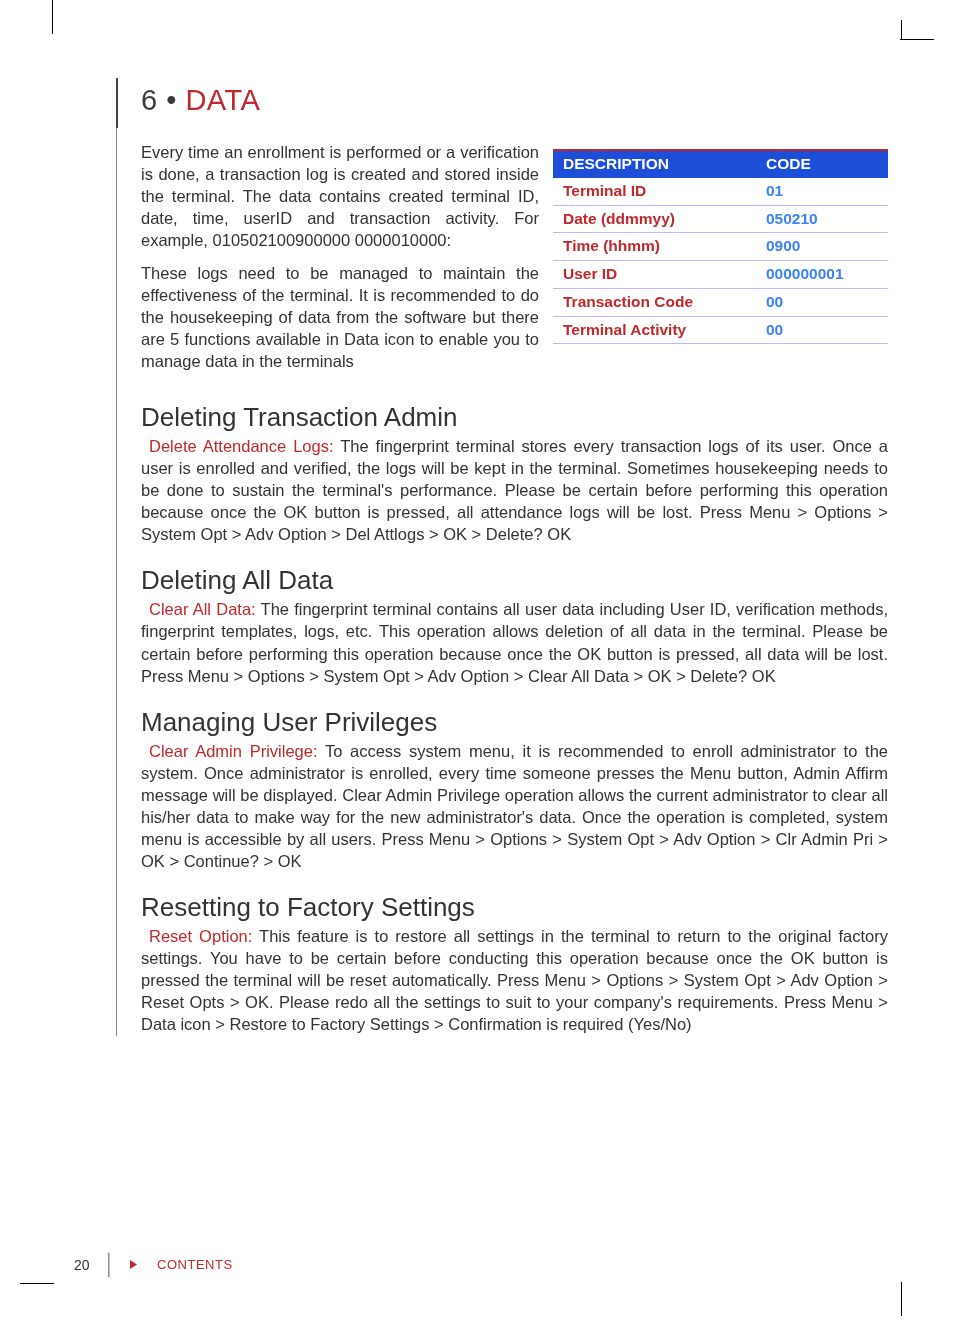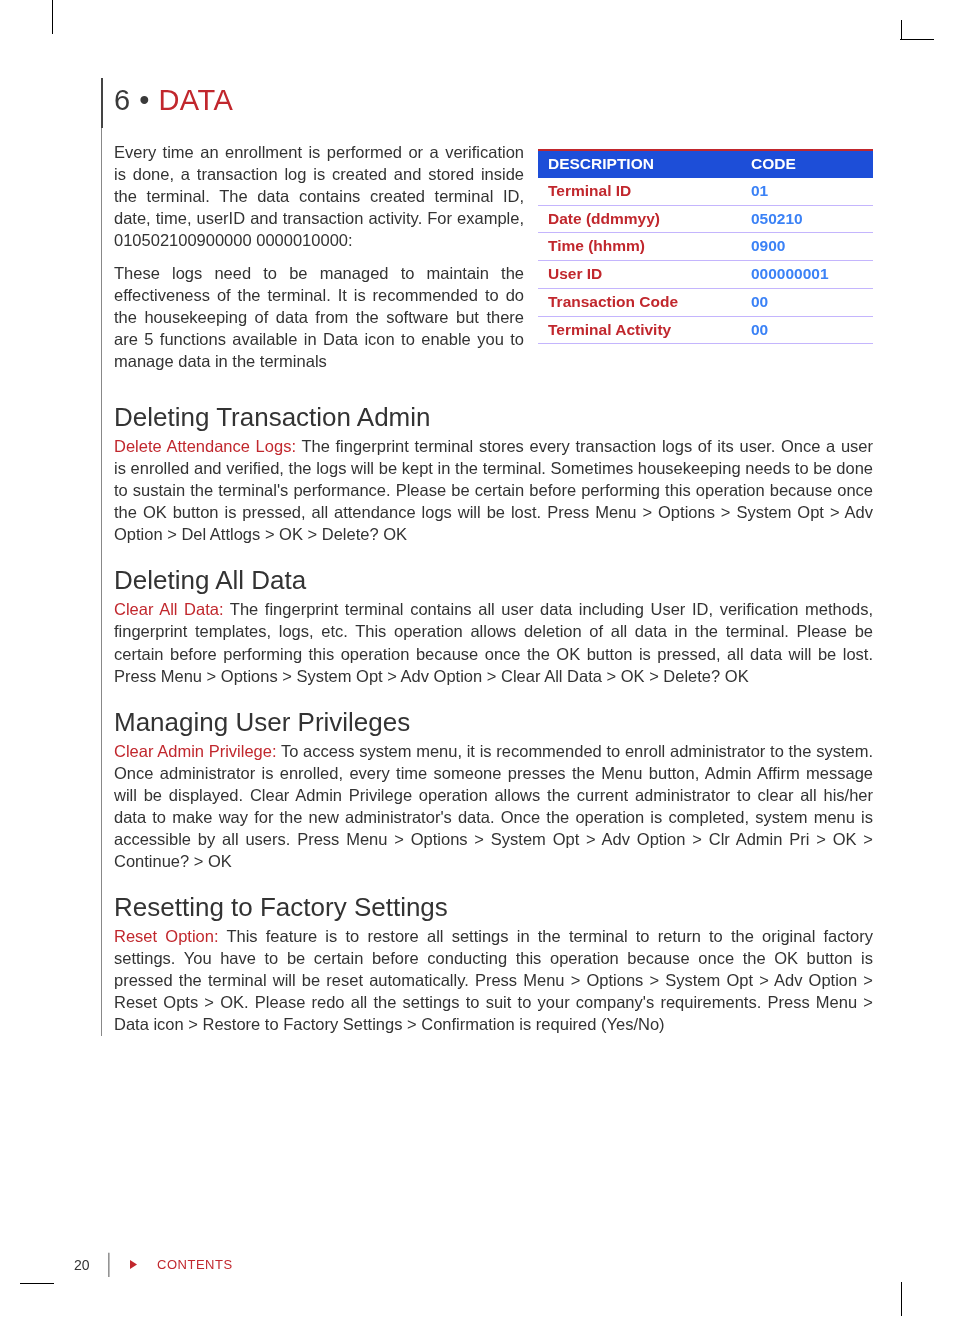--- a/index.html
+++ b/index.html
@@ -14,24 +14,24 @@
   .crop-mark { position: absolute; background: #000; }
   .crop-tl-v { top: 0; left: 52px; width: 1px; height: 34px; }
   .crop-tr-v { top: 20px; right: 52px; width: 1px; height: 20px; }
   .crop-tr-h { top: 39px; right: 20px; width: 34px; height: 1px; }
   .crop-bl-h { bottom: 52px; left: 20px; width: 34px; height: 1px; }
   .crop-br-v { bottom: 20px; right: 52px; width: 1px; height: 34px; }
 
   .page {
     position: absolute;
     top: 78px;
-    left: 101px;
+    left: 116px;
     width: 772px;
     border-left: 1px solid #888;
-    padding-left: 4px;
+    padding-left: 16px;
   }
   .accent-bar {
     position: absolute;
     left: -1px;
     top: 0;
     width: 2px;
     height: 50px;
     background: #444;
   }
   .chapter-title {
@@ -73,21 +73,21 @@
   .codes-table td:last-child { color: #3b82f6; }
 
   .section { margin-top: 18px; }
   .section h2 {
     font-size: 26px;
     font-weight: 400;
     color: #333;
     margin-bottom: 0px;
   }
   .section p { text-align: justify; font-size: 16.5px; color: #333; }
-  .red-lead { color: #c1272d; }
+  .red-lead { color: #c1272d; margin-left: 8px; }
 
   .footer {
     position: absolute;
     left: 74px;
     bottom: 60px;
     display: flex;
     align-items: center;
     gap: 14px;
     font-size: 14px;
   }

